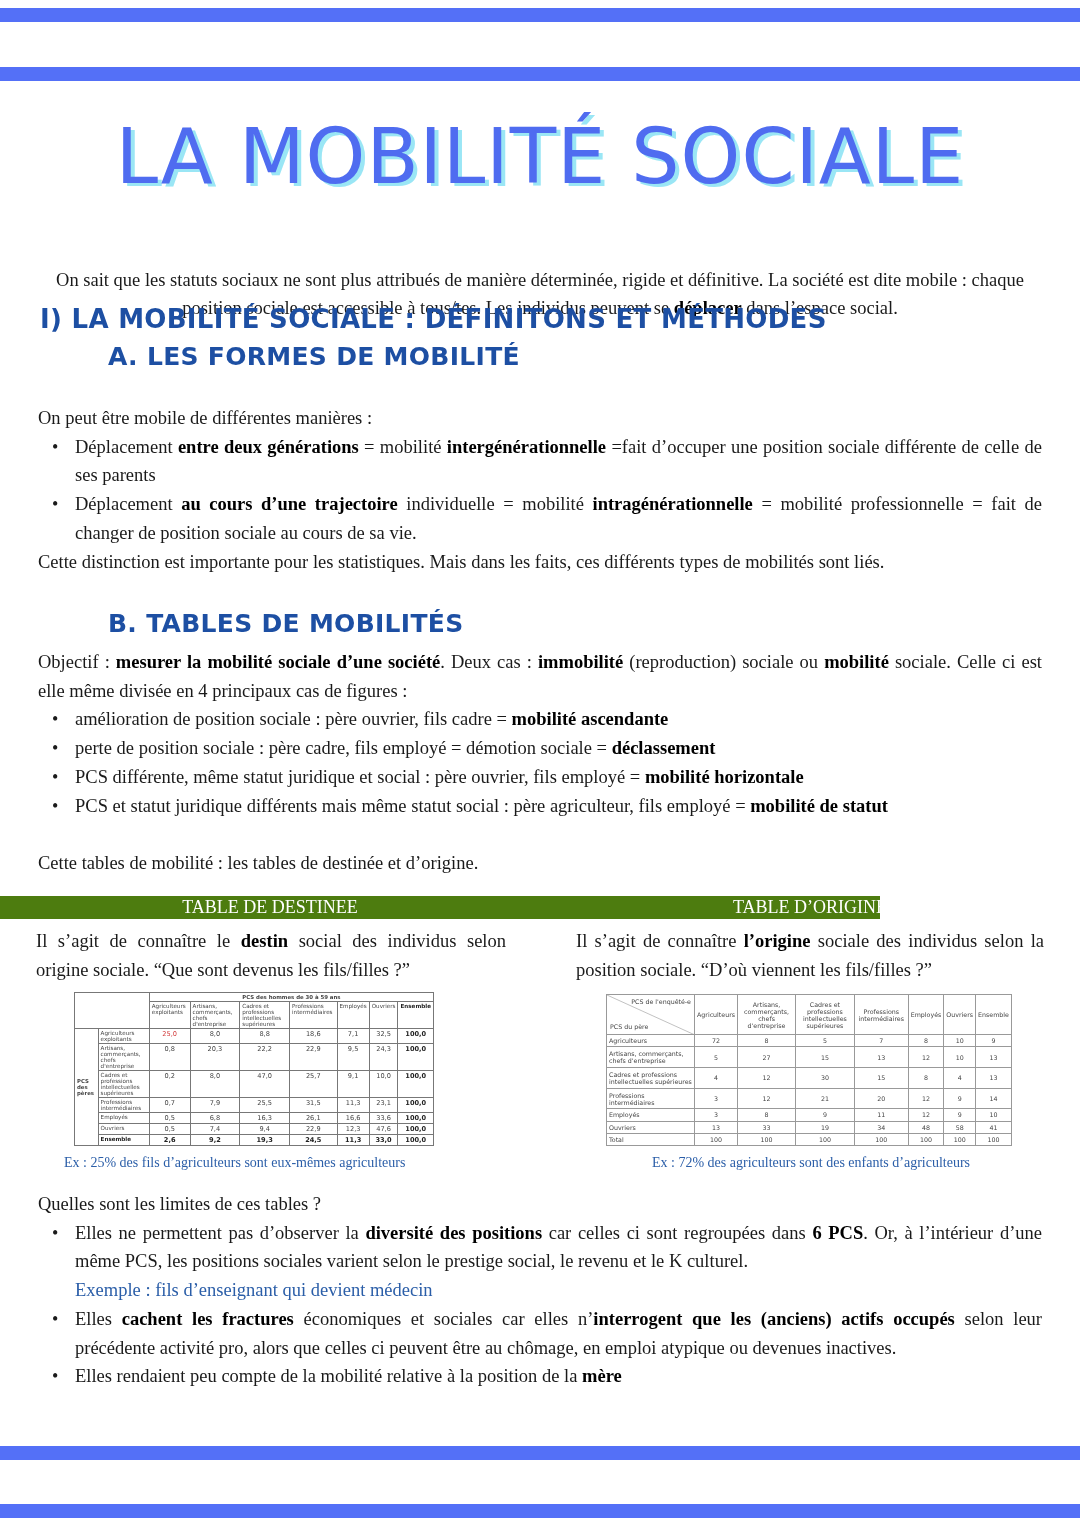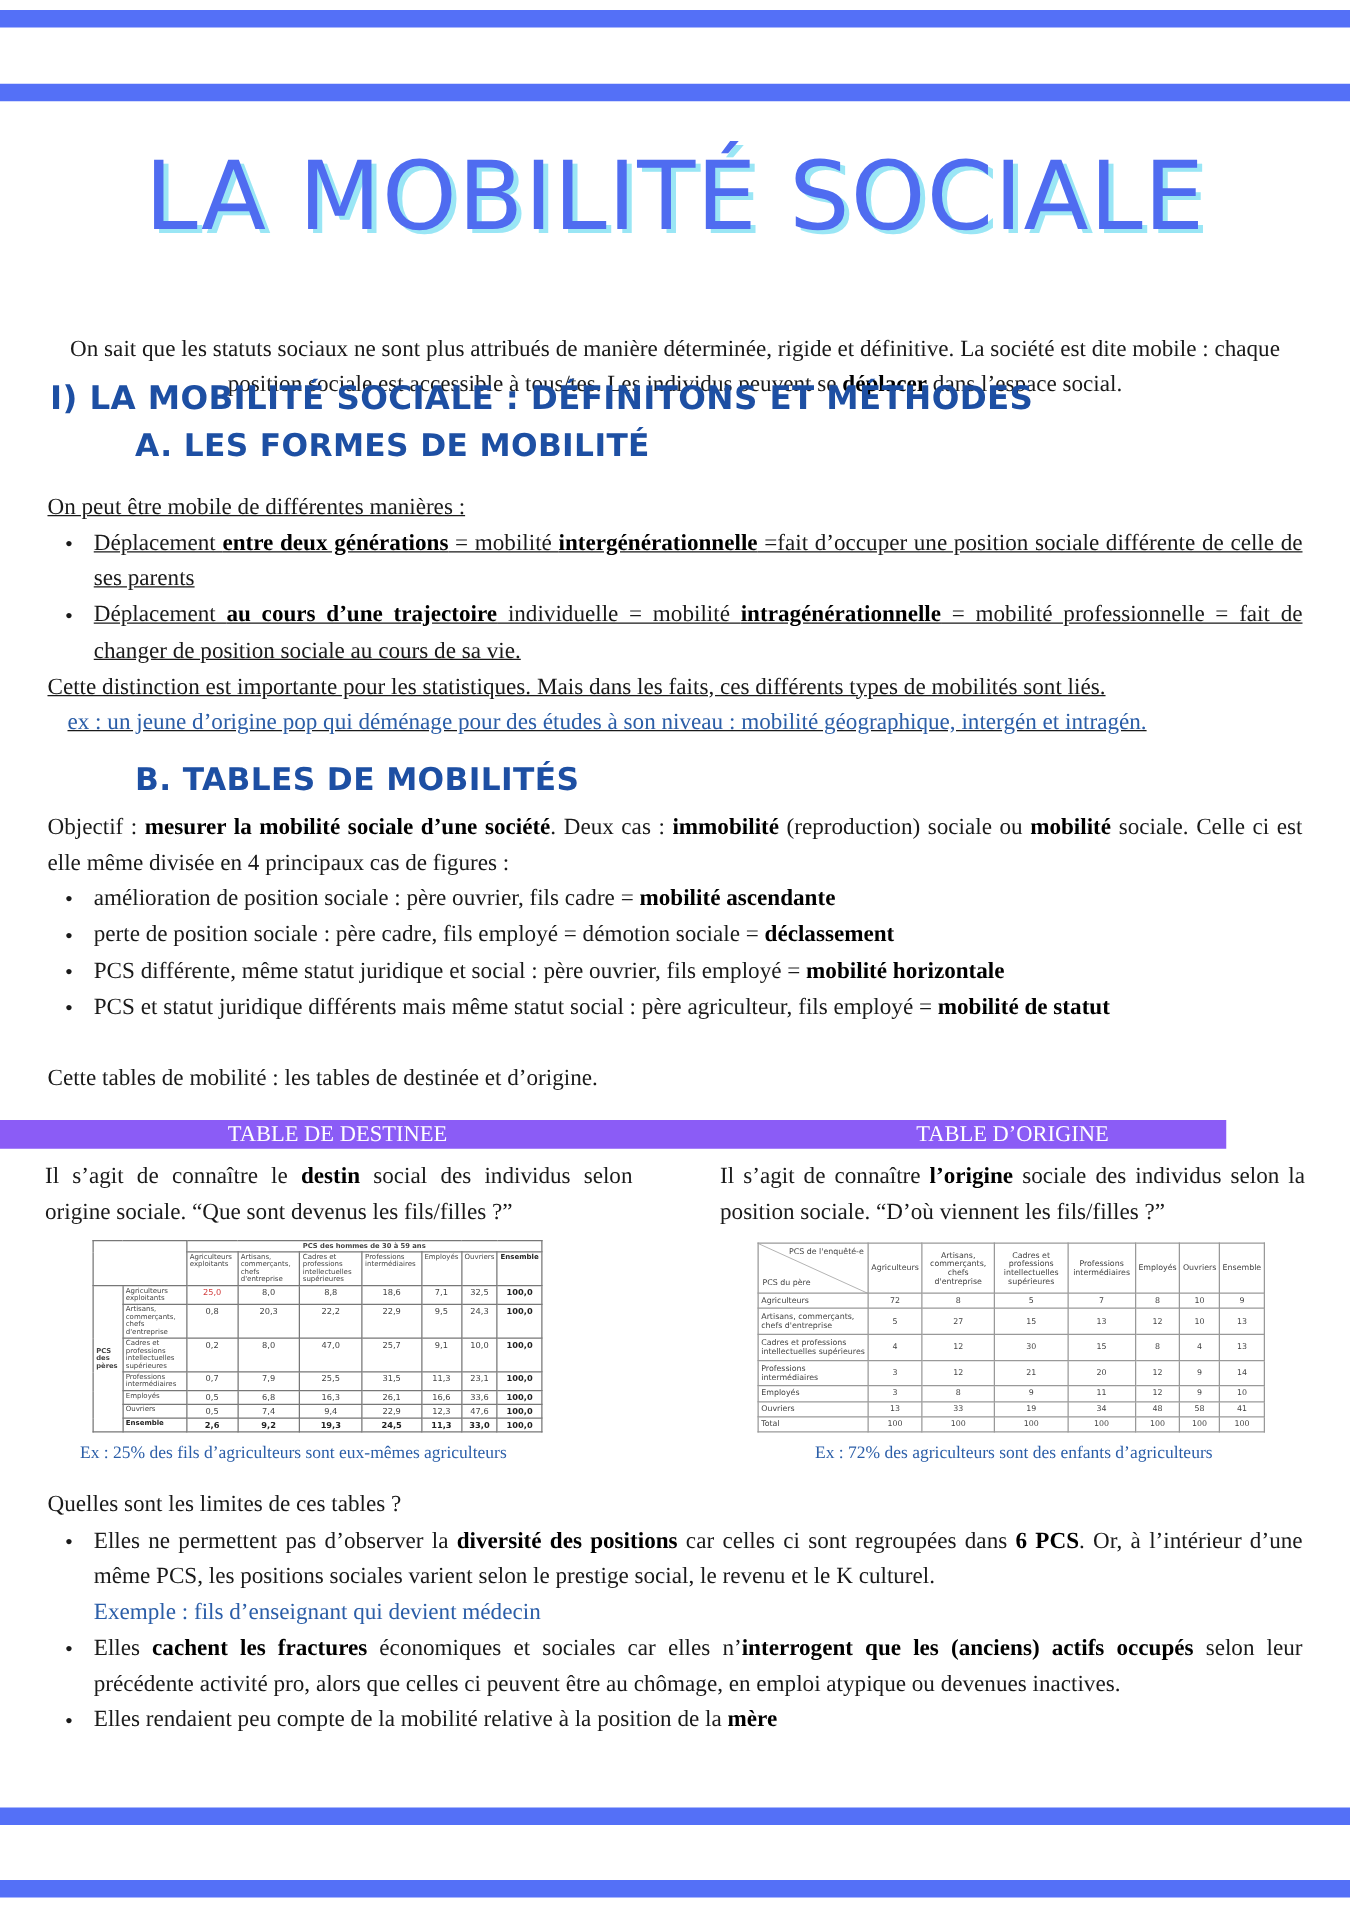--- a/index.html
+++ b/index.html
@@ -25,25 +25,25 @@
   .h2.b { top: 609px; }
 
   .block { position: absolute; left: 38px; width: 1004px; font-size: 18.5px; line-height: 28.7px; }
   .block p { text-align: justify; }
   .block ul { list-style: none; }
   .block li { position: relative; padding-left: 37px; text-align: justify; }
   .block li::before { content: "•"; position: absolute; left: 14px; top: 0; font-size: 18px; }
   .blue { color: #2b5ea8; }
   .ex { padding-left: 16px; }
 
-  .sec-a { top: 392px; text-decoration: underline; }
+  .sec-a { top: 404px; }
   .sec-b { top: 648px; }
   .sec-b .gap { height: 28.7px; }
 
-  .tablebar { position: absolute; top: 896px; left: 0; width: 981px; height: 23px; background: #8b5cf6; }
+  .tablebar { position: absolute; top: 896px; left: 0; width: 880px; height: 23px; background: #4d7c0f; }
   .tablebar span { position: absolute; top: 1px; color: #ffffff; font-size: 18px; text-align: center; }
   .tablebar .t1 { left: 0; width: 540px; }
   .tablebar .t2 { left: 540px; width: 540px; }
 
   .col-text { position: absolute; top: 927px; width: 470px; font-size: 18.5px; line-height: 28.7px; text-align: justify; }
   .col-text.left { left: 36px; }
   .col-text.right { left: 576px; width: 468px; }
 
   
   table { border-collapse: collapse; font-family: "DejaVu Sans", "Liberation Sans", sans-serif; color: #444; }
@@ -83,21 +83,20 @@
 <h2 class="h1">I) LA MOBILITÉ SOCIALE : DÉFINITONS ET MÉTHODES</h2>
 <h3 class="h2 a">A. LES FORMES DE MOBILITÉ</h3>
 
 <div class="block sec-a">
   <p>On peut être mobile de différentes manières :</p>
   <ul>
     <li><span>Déplacement </span><b>entre deux générations</b><span> = mobilité </span><b>intergénérationnelle</b><span> =fait d’occuper une position sociale différente de celle de ses parents</span></li>
     <li><span>Déplacement </span><b>au cours d’une trajectoire</b><span> individuelle = mobilité </span><b>intragénérationnelle</b><span> = mobilité professionnelle = fait de changer de position sociale au cours de sa vie.</span></li>
   </ul>
   <p>Cette distinction est importante pour les statistiques. Mais dans les faits, ces différents types de mobilités sont liés.</p>
-  <p class="blue ex">ex : un jeune d’origine pop qui déménage pour des études à son niveau : mobilité géographique, intergén et intragén.</p>
 </div>
 
 <h3 class="h2 b">B. TABLES DE MOBILITÉS</h3>
 
 <div class="block sec-b">
   <p><span>Objectif : </span><b>mesurer la mobilité sociale d’une société</b><span>. Deux cas : </span><b>immobilité</b><span> (reproduction) sociale ou </span><b>mobilité</b><span> sociale. Celle ci est elle même divisée en 4 principaux cas de figures :</span></p>
   <ul>
     <li><span>amélioration de position sociale : père ouvrier, fils cadre = </span><b>mobilité ascendante</b></li>
     <li><span>perte de position sociale : père cadre, fils employé = démotion sociale = </span><b>déclassement</b></li>
     <li><span>PCS différente, même statut juridique et social : père ouvrier, fils employé = </span><b>mobilité horizontale</b></li>

